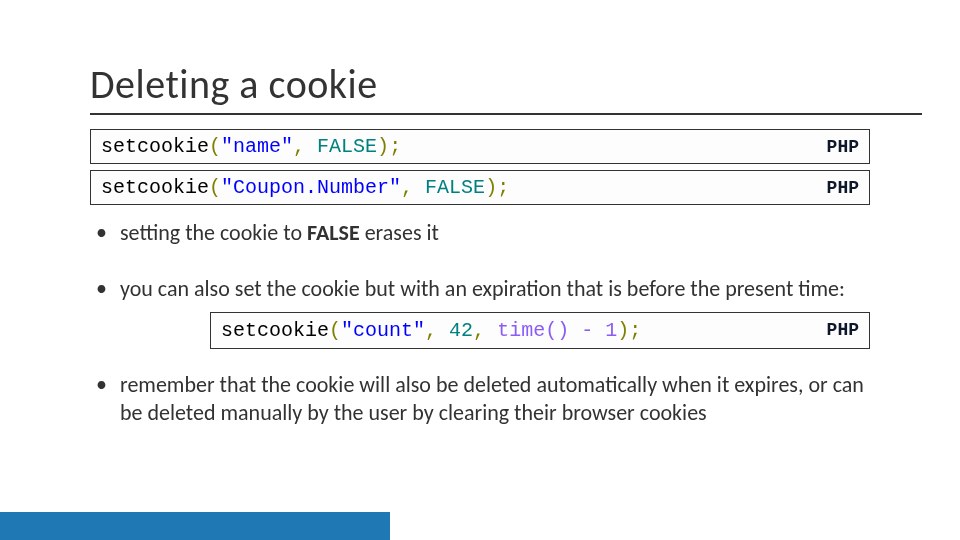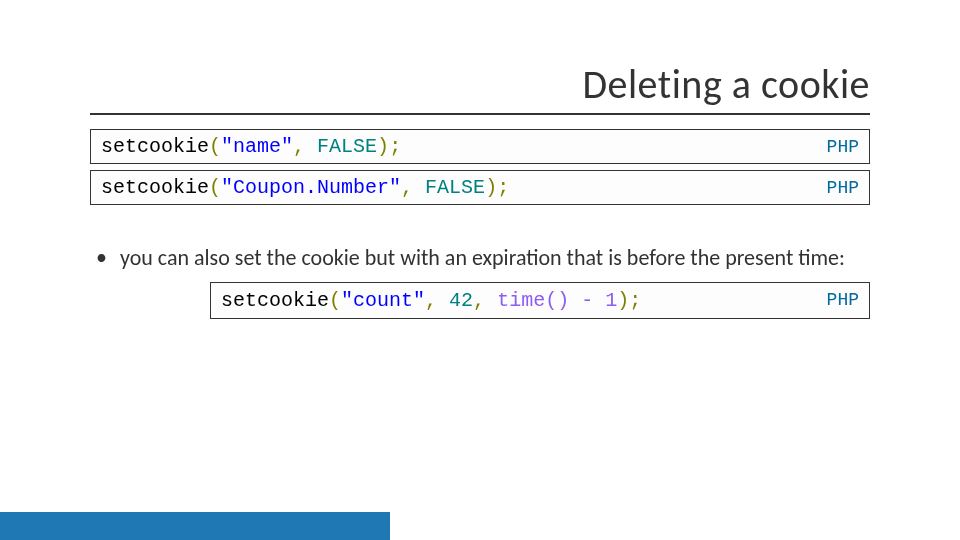--- a/index.html
+++ b/index.html
@@ -1,28 +1,28 @@
 <!DOCTYPE html>
 <html><head>
 <meta charset="utf-8">
 <style>
   * { box-sizing: border-box; margin: 0; padding: 0; }
   html, body { width: 960px; height: 540px; background: #fff; font-family: "Segoe UI", "Calibri", Arial, sans-serif; color: #333; }
   .slide { position: relative; width: 960px; height: 540px; padding: 0; }
-  .title-wrap { padding: 60px 90px 0 90px; text-align: right; }
+  .title-wrap { padding: 60px 38px 0 90px; }
   .title { font-size: 40px; font-weight: 300; color: #333; letter-spacing: 0.5px; }
   .underline { border-bottom: 2px solid #333; margin-top: 4px; }
   .body { padding: 10px 90px 0 90px; }
   .codebox {
     border: 1px solid #333; margin: 4px 0 6px 0; padding: 5px 10px;
     font-family: "Consolas", "Courier New", monospace; font-size: 20px;
     display: flex; align-items: center; justify-content: space-between; background: #fdfdfd;
   }
   .codebox.inset { margin-left: 90px; margin-right: 0; }
-  .codebox .label { color: #0369a1; font-family: "Consolas","Courier New",monospace; font-weight: normal; font-size: 18px; }
+  .codebox .label { color: #0f172a; font-family: "Consolas","Courier New",monospace; font-weight: bold; font-size: 18px; }
   .t-black { color: #000000; }
   .t-olive { color: #808000; }
   .t-blue  { color: #0000ff; }
   .t-teal  { color: #008080; }
   .t-red   { color: #8b5cf6; }
   ul.bullets { list-style: none; margin-top: 14px; }
   ul.bullets > li { position: relative; padding-left: 30px; font-size: 22px; color: #323232; margin: 10px 0 18px 0; line-height: 1.25; }
   ul.bullets > li::before { content: "•"; position: absolute; left: 6px; top: 0; font-size: 22px; color: #333; }
   .bold { font-weight: 700; }
   .footer-bar { position: absolute; left: 0; bottom: 0; width: 390px; height: 28px; background: #1f77b4; }
@@ -47,27 +47,33 @@
     </div>
 
     <div class="codebox">
       <span>
         <span class="t-black">setcookie</span><span class="t-olive">(</span><span class="t-blue">"Coupon.Number"</span><span class="t-olive">,</span><span> </span><span class="t-teal">FALSE</span><span class="t-olive">)</span><span class="t-olive">;</span>
       </span>
       <span class="label">PHP</span>
     </div>
 
     <ul class="bullets">
-      <li style="margin-top:39px;">
+      <li>
+        <span>setting the cookie to </span><span class="bold">FALSE</span><span> erases it</span>
+      </li>
+      <li style="margin-top:28px;">
         <span>you can also set the cookie but with an expiration that is before the present time:</span>
         <div class="codebox inset" style="margin-top:10px;">
           <span>
             <span class="t-black">setcookie</span><span class="t-olive">(</span><span class="t-blue">"count"</span><span class="t-olive">,</span><span> </span><span class="t-teal">42</span><span class="t-olive">,</span><span> </span><span class="t-red">time()</span><span> </span><span class="t-red">-</span><span> </span><span class="t-red">1</span><span class="t-olive">)</span><span class="t-olive">;</span>
           </span>
           <span class="label">PHP</span>
         </div>
+      </li>
+      <li style="margin-top:22px;">
+        <span>remember that the cookie will also be deleted automatically when it expires, or can be deleted manually by the user by clearing their browser cookies</span>
       </li>
     </ul>
 
   </div>
 
   <div class="footer-bar"></div>
 </div>
 
 </body></html>

